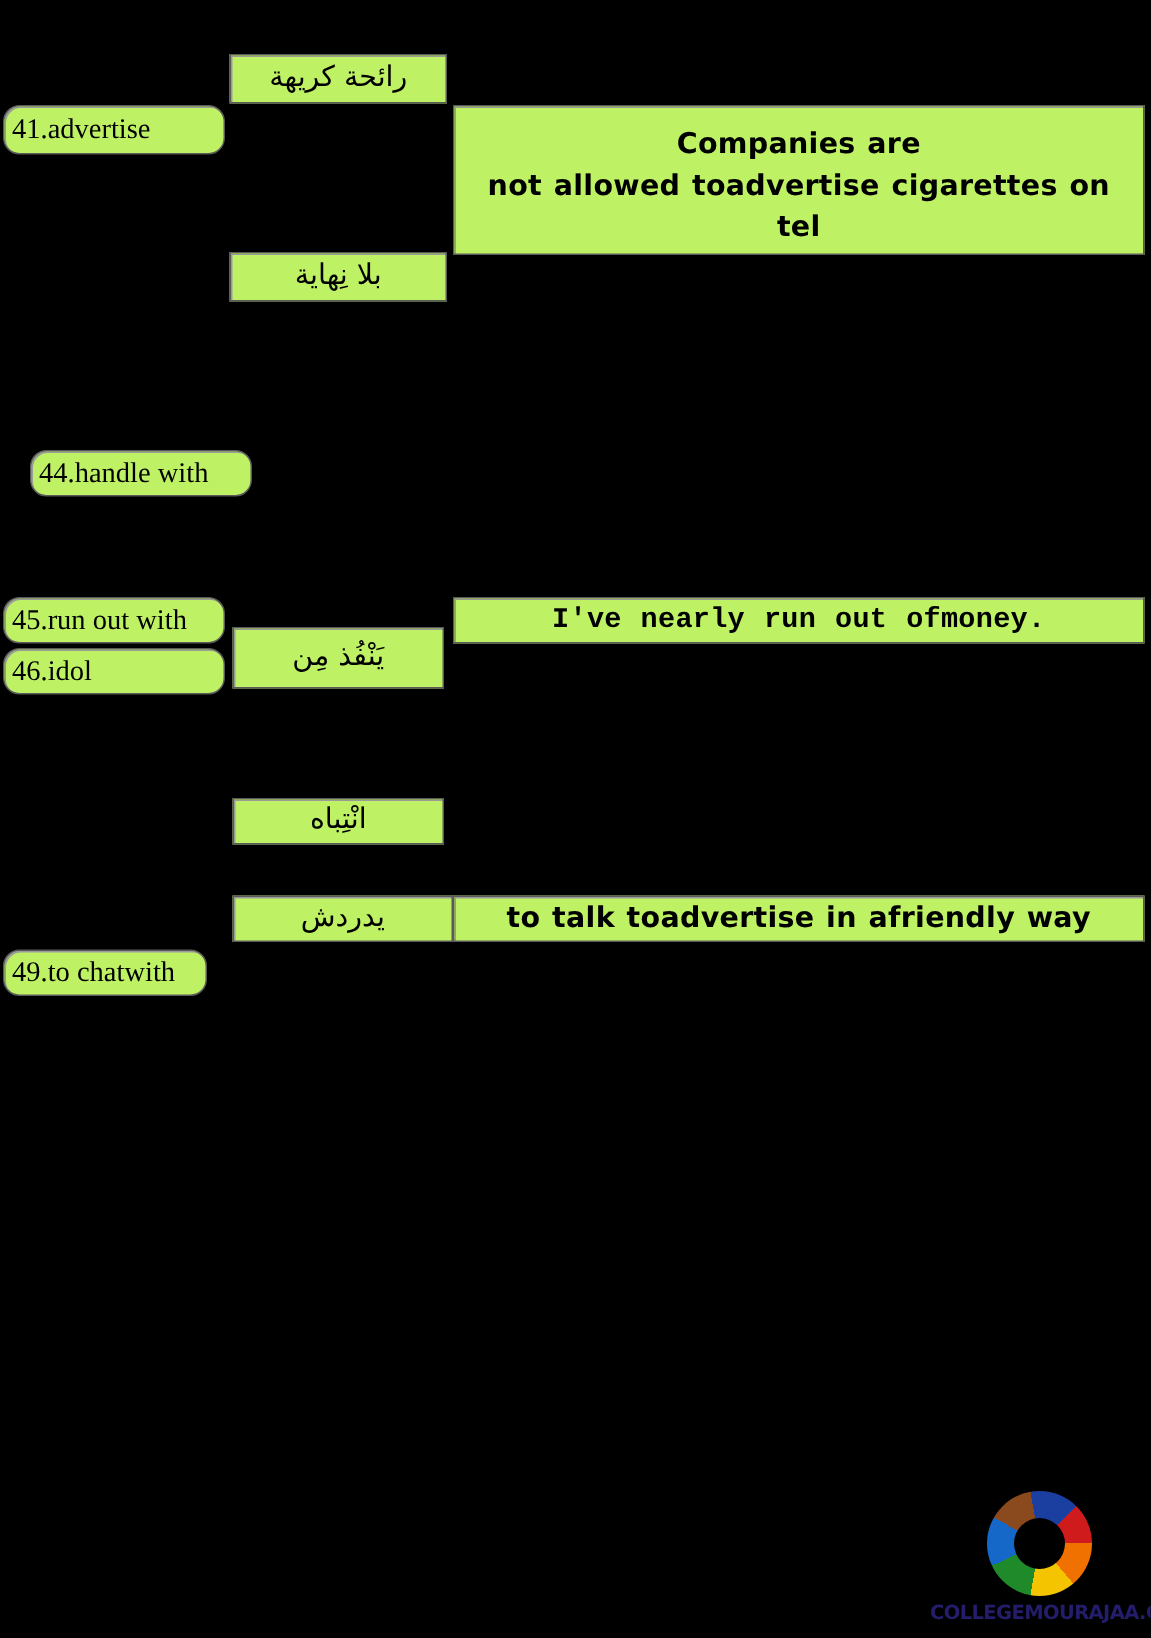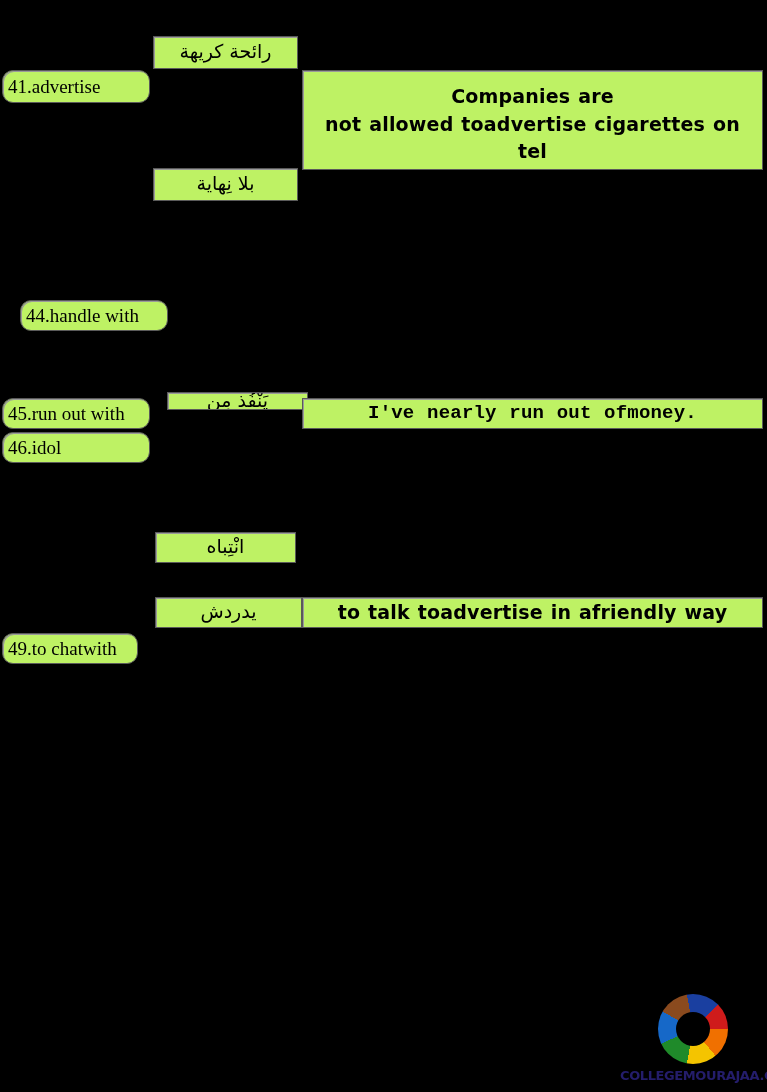--- a/index.html
+++ b/index.html
@@ -151,21 +151,21 @@
   <div class="cell bordered col-arabic" style="left:153px; top:168px; width:145px; height:33px;">بلا نِهاية</div>
 
   <div class="cell plain" style="left:153px; top:168px; width:145px; height:65px; z-index:-1;"></div>
 
   <div class="cell bordered col-term" style="left:2px; top:300px; width:148px; height:31px;margin-left:18px;">44.handle with</div>
 
   <div class="cell plain" style="left:0px; top:300px; width:153px; height:98px; z-index:-1;"></div>
 
   <div class="cell bordered col-term" style="left:2px; top:398px; width:148px; height:31px;">45.run out with</div>
 
-  <div class="cell bordered col-arabic" style="left:155px; top:392px; width:141px; height:18px;margin-left:12px;">يَنْفُذ مِن</div>
+  <div class="cell bordered col-arabic" style="left:155px; top:418px; width:141px; height:41px;">يَنْفُذ مِن</div>
 
   <div class="cell bordered col-sentence" style="left:302px; top:398px; width:461px; height:31px;font-family:Liberation Mono, monospace;">I've nearly run out ofmoney.</div>
 
   <div class="cell bordered col-term" style="left:2px; top:432px; width:148px; height:31px;">46.idol</div>
 
   <div class="cell plain" style="left:0px; top:432px; width:153px; height:34px; z-index:-1;"></div>
 
   <div class="cell bordered col-arabic" style="left:155px; top:532px; width:141px; height:31px;">انْتِباه</div>
 
   <div class="cell plain" style="left:153px; top:532px; width:145px; height:64px; z-index:-1;"></div>

